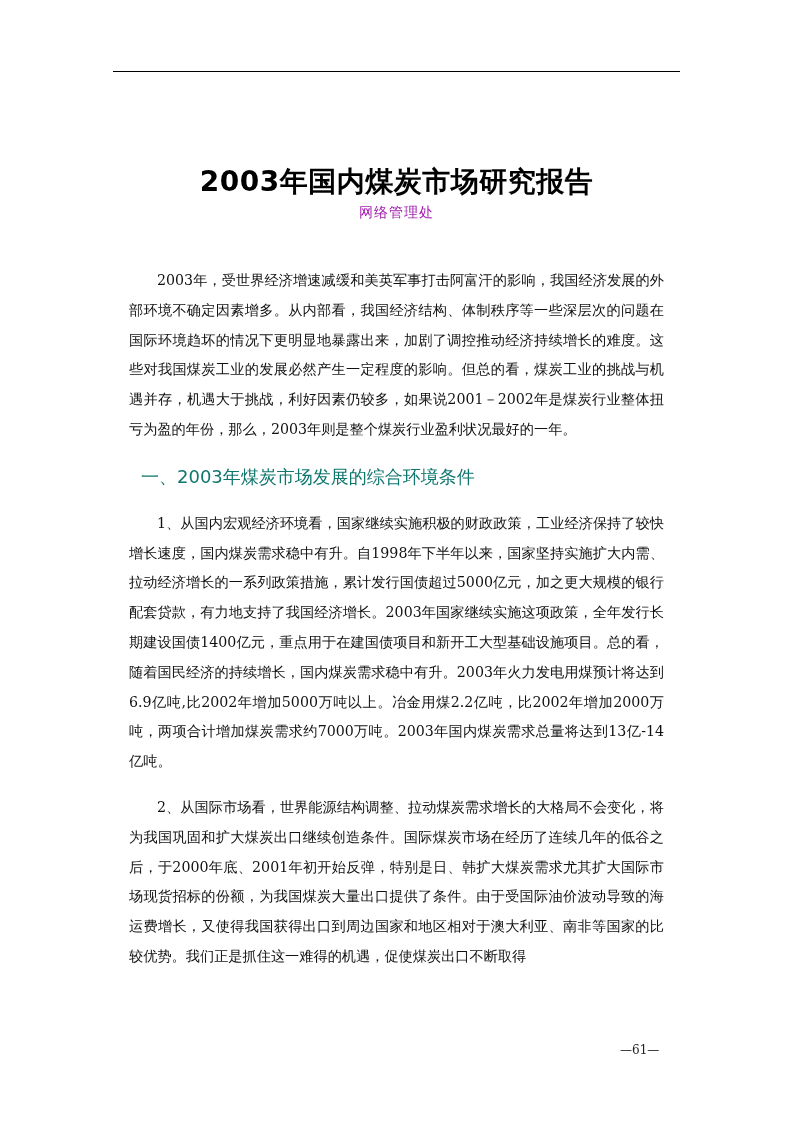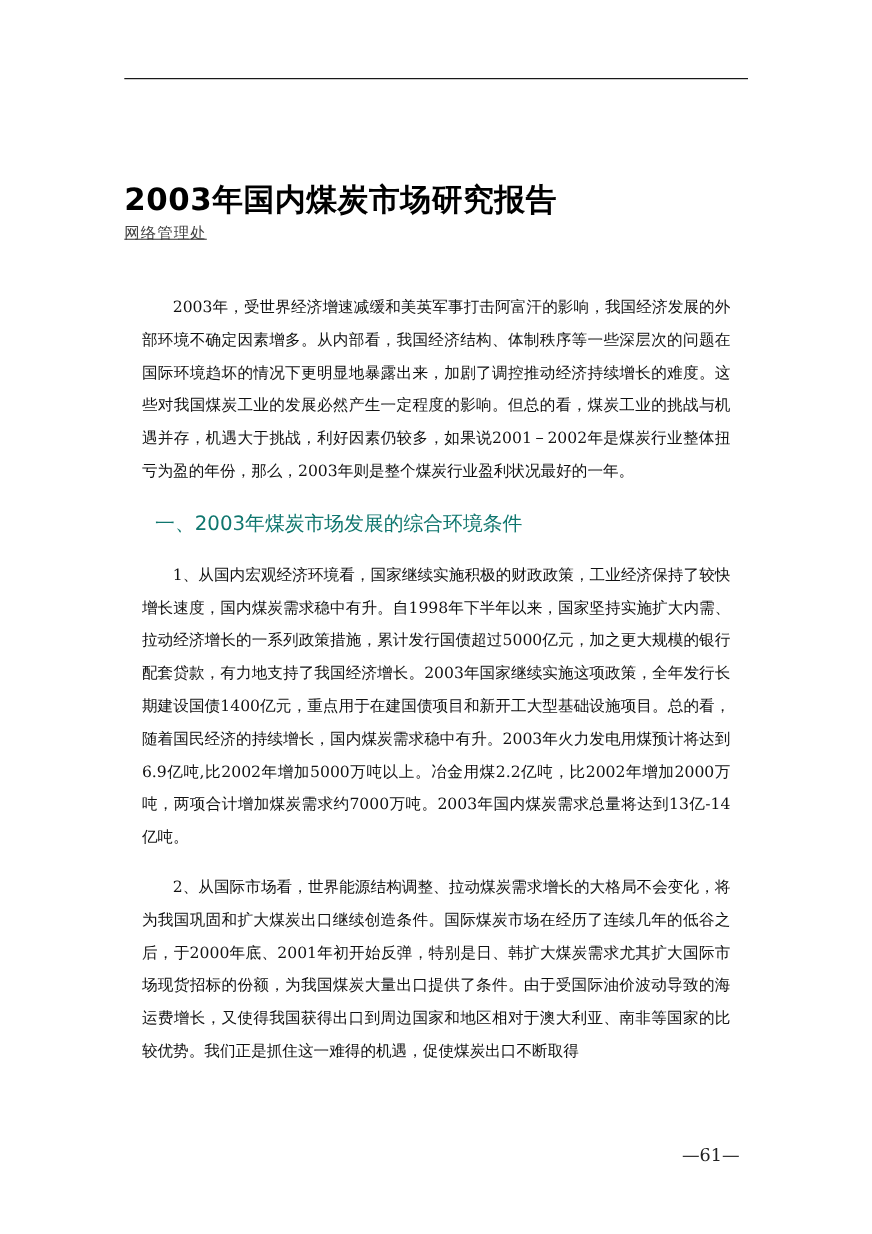--- a/index.html
+++ b/index.html
@@ -21,36 +21,37 @@
       top: 71px;
       width: 567px;
       height: 0;
       border-top: 1.5px solid #000;
     }
     .title {
       position: absolute;
       left: 113px;
       width: 567px;
       top: 144px;
+      text-align: center;
       font-family: "DejaVu Sans", "Liberation Sans", sans-serif;
       font-weight: bold;
       font-size: 28px;
       line-height: 38px;
       letter-spacing: 0.5px;
     }
     .author {
       position: absolute;
       left: 113px;
       width: 567px;
       top: 201px;
+      text-align: center;
       font-size: 14px;
       line-height: 22px;
       letter-spacing: 1px;
-      color: #404040;
-      text-decoration: underline;
+      color: #a21caf;
     }
     .body-text {
       position: absolute;
       left: 113px;
       top: 250px;
       width: 567px;
       font-size: 14.2px;
       line-height: 29.8px;
       text-align: justify;
       text-align-last: left;
@@ -70,21 +71,21 @@
       line-height: 32px;
       color: #0f766e;
     }
     .body-text p.gap {
       margin-top: 4px;
     }
     .page-number {
       position: absolute;
       left: 620px;
       top: 1042px;
-      font-size: 16px;
+      font-size: 12px;
       line-height: 16px;
       color: #222;
     }
   </style>
 </head>
 <body>
 
 <div class="top-rule"></div>
 
 <h1 class="title">2003年国内煤炭市场研究报告</h1>

